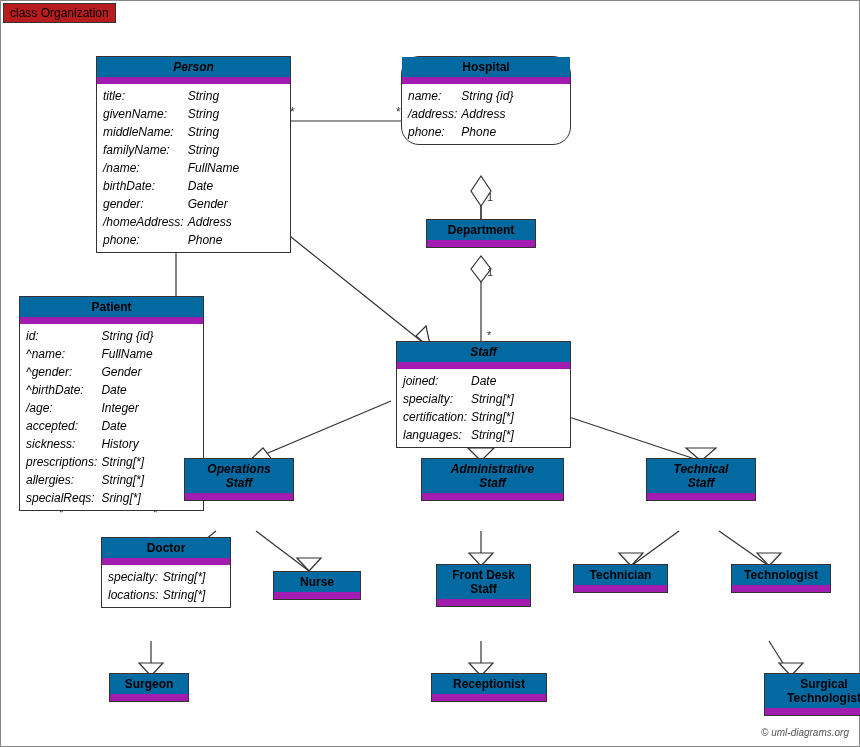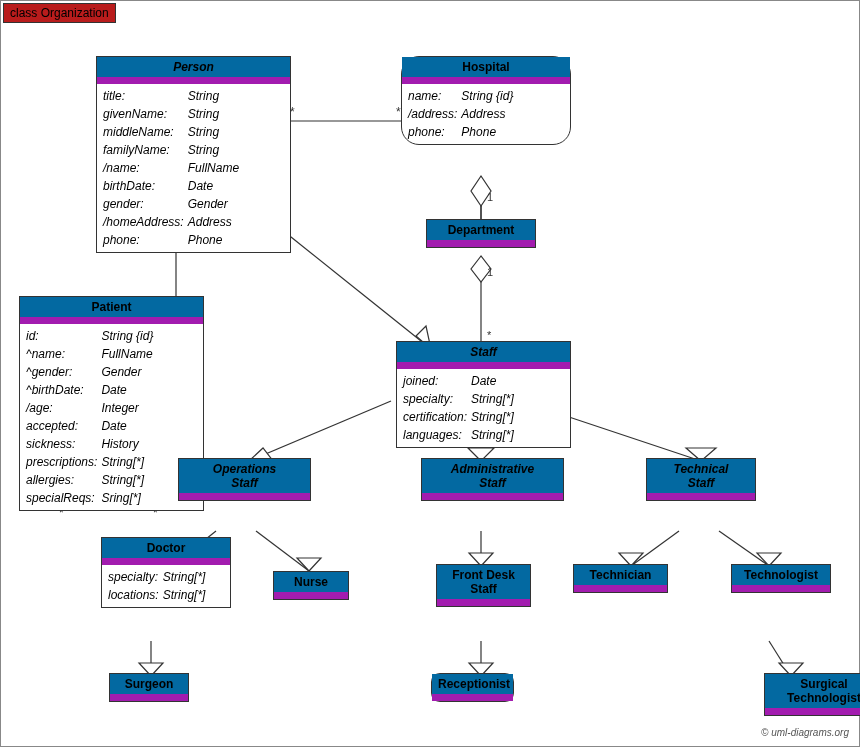--- a/index.html
+++ b/index.html
@@ -288,21 +288,21 @@
             </tr>
         <tr>
               <td>languages:</td>
               <td>String[*]</td>
             </tr>
       </tbody>
         </table>
     </div>
   </div>
 
-  <div class="uml-box" style="left:177px; top:457px; width:133px; text-align:center;">
+  <div class="uml-box" style="left:183px; top:457px; width:110px; text-align:center;">
     <div class="box-title italic">Operations<br>Staff</div>
   </div>
 
   <div class="uml-box" style="left:420px; top:457px; width:143px; text-align:center;">
     <div class="box-title italic">Administrative<br>Staff</div>
   </div>
 
   <div class="uml-box" style="left:645px; top:457px; width:110px; text-align:center;">
     <div class="box-title italic">Technical<br>Staff</div>
   </div>
@@ -318,41 +318,41 @@
             </tr>
         <tr>
               <td>locations:</td>
               <td>String[*]</td>
             </tr>
       </tbody>
         </table>
     </div>
   </div>
 
-  <div class="uml-box" style="left:272px; top:570px; width:76px; text-align:center;">
+  <div class="uml-box" style="left:272px; top:570px; width:88px; text-align:center;">
     <div class="box-title">Nurse</div>
   </div>
 
   <div class="uml-box" style="left:435px; top:563px; width:95px; text-align:center;">
     <div class="box-title">Front Desk<br>Staff</div>
   </div>
 
   <div class="uml-box" style="left:572px; top:563px; width:95px; text-align:center;">
     <div class="box-title">Technician</div>
   </div>
 
   <div class="uml-box" style="left:730px; top:563px; width:100px; text-align:center;">
     <div class="box-title">Technologist</div>
   </div>
 
   <div class="uml-box" style="left:108px; top:672px; width:80px; text-align:center;">
     <div class="box-title">Surgeon</div>
   </div>
 
-  <div class="uml-box" style="left:430px; top:672px; width:83px; text-align:center;border-radius:9px;">
+  <div class="uml-box" style="left:430px; top:672px; width:116px; text-align:center;">
     <div class="box-title">Receptionist</div>
   </div>
 
   <div class="uml-box" style="left:763px; top:672px; width:120px; text-align:center;">
     <div class="box-title">Surgical<br>Technologist</div>
   </div>
 
   <div class="copyright">© uml-diagrams.org</div>
 </div>
 

